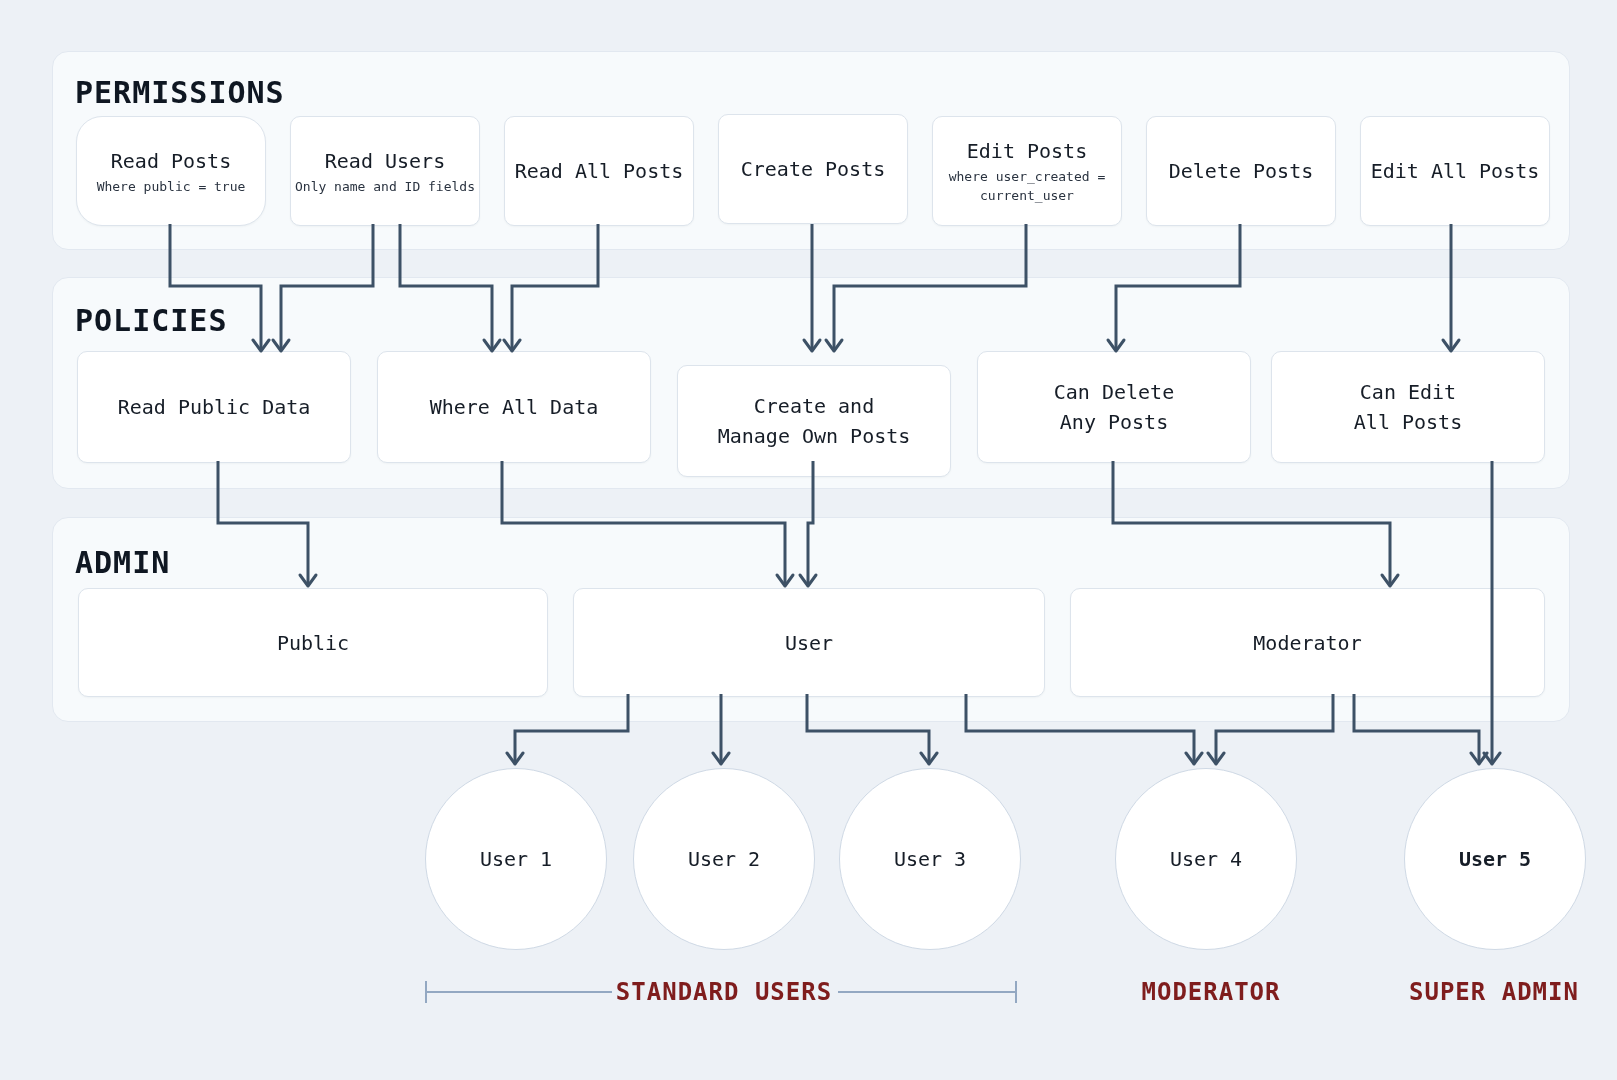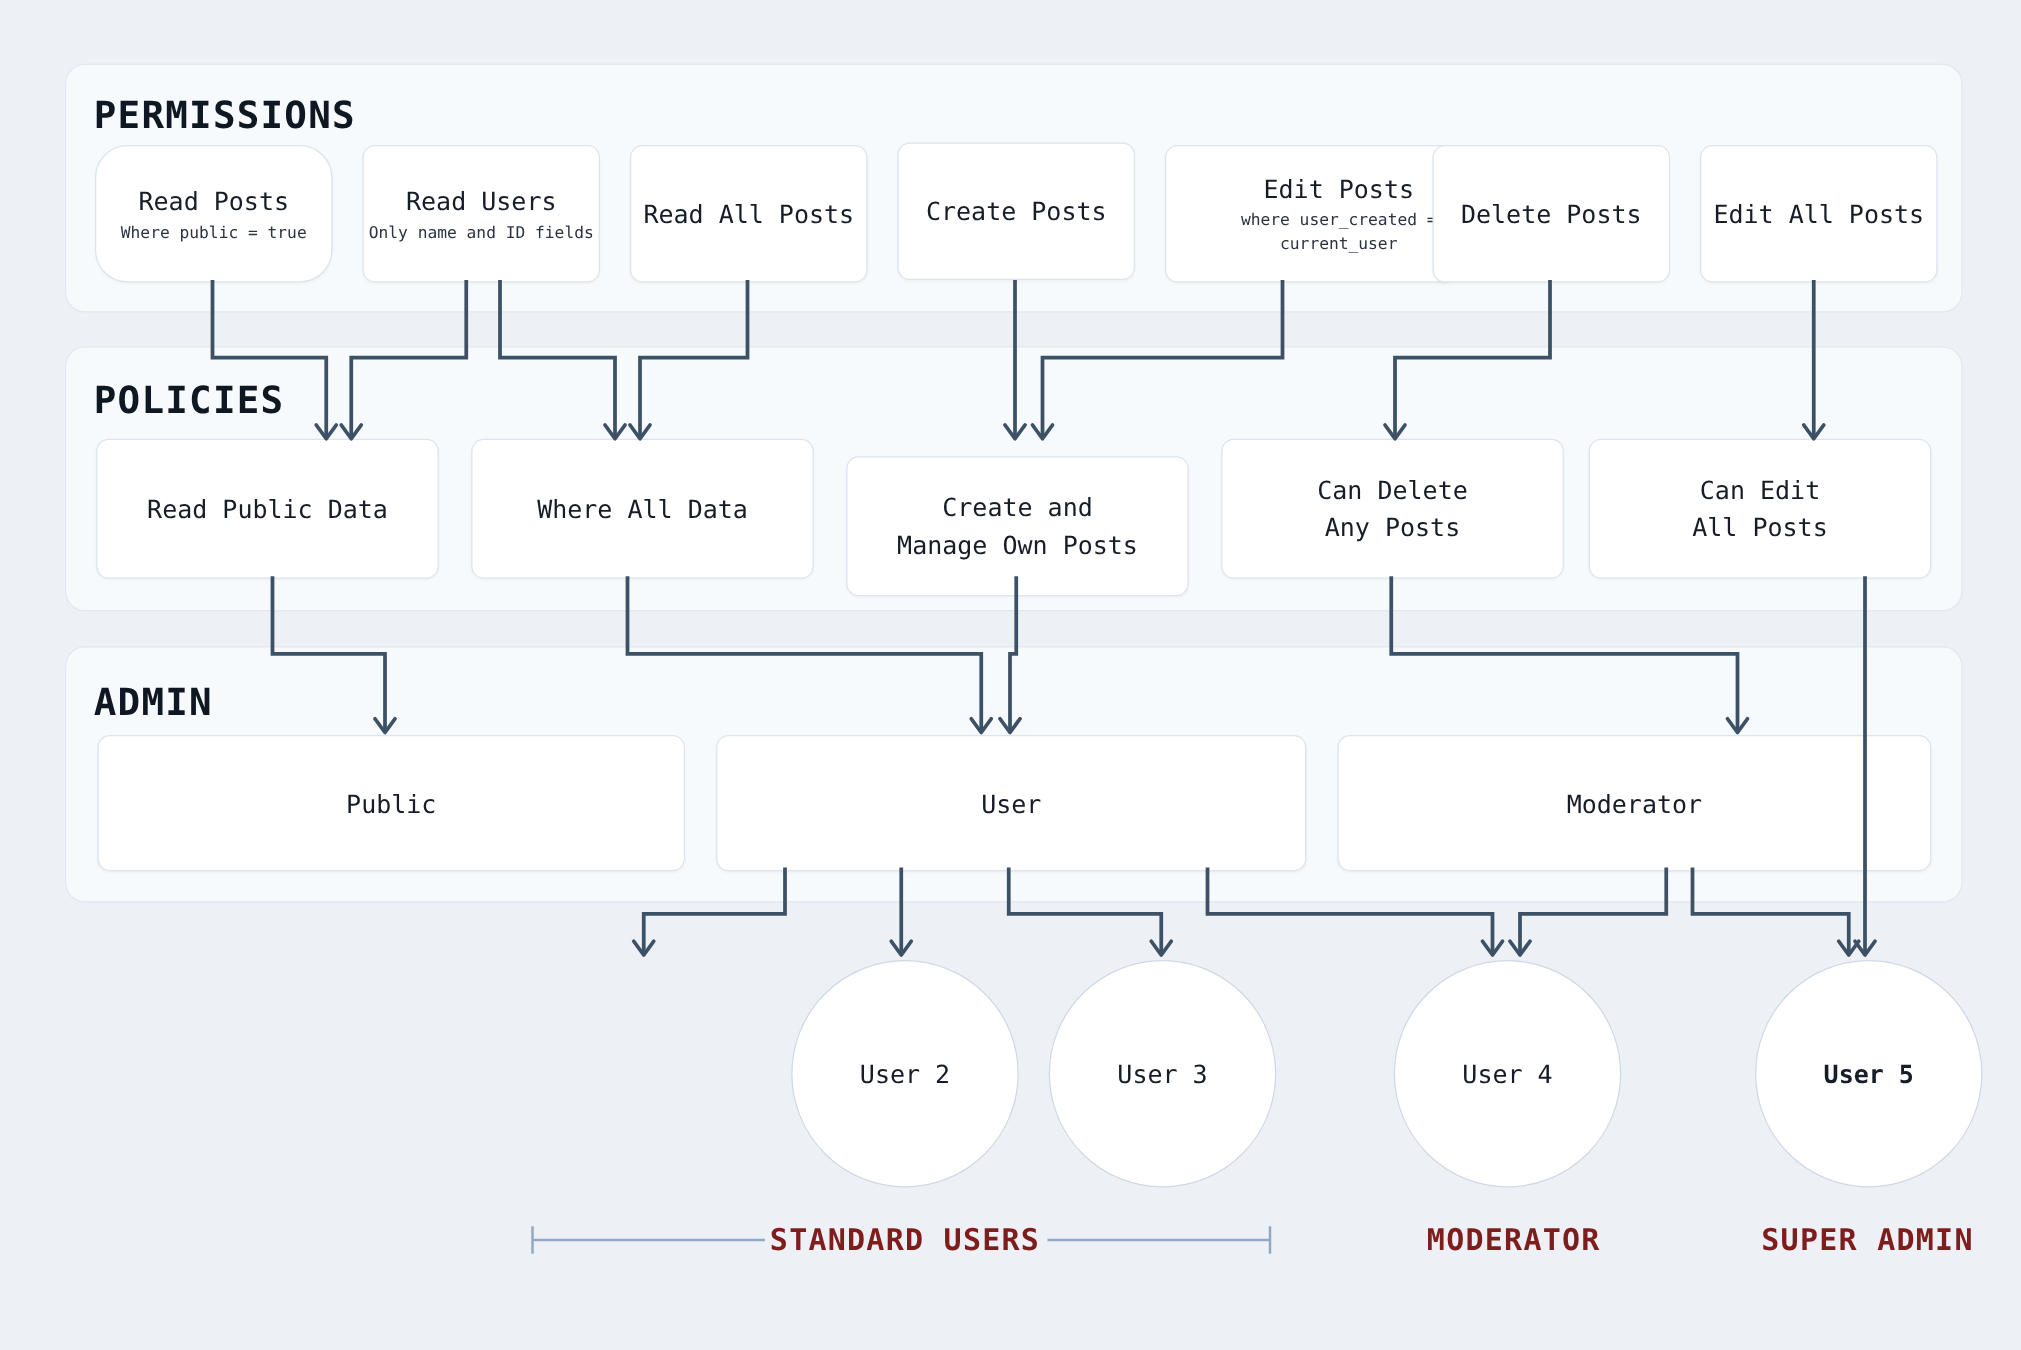--- a/index.html
+++ b/index.html
@@ -40,21 +40,21 @@
   <div class="node" style="left:290px;top:116px;width:188px;height:108px;">
     <div class="node-title">Read Users</div>
     <div class="node-sub">Only name and ID fields</div>
   </div>
   <div class="node" style="left:504px;top:116px;width:188px;height:108px;">
     <div class="node-title">Read All Posts</div>
   </div>
   <div class="node" style="left:718px;top:114px;width:188px;height:108px;">
     <div class="node-title">Create Posts</div>
   </div>
-  <div class="node" style="left:932px;top:116px;width:188px;height:108px;padding-left:44px;">
+  <div class="node" style="left:932px;top:116px;width:188px;height:108px;">
     <div class="node-title">Edit Posts</div>
     <div class="node-sub">where user_created =
 current_user</div>
   </div>
   <div class="node" style="left:1146px;top:116px;width:188px;height:108px;">
     <div class="node-title">Delete Posts</div>
   </div>
   <div class="node" style="left:1360px;top:116px;width:188px;height:108px;">
     <div class="node-title">Edit All Posts</div>
   </div>
@@ -87,20 +87,23 @@
   <div class="node" style="left:78px;top:588px;width:468px;height:107px;">
     <div class="node-title">Public</div>
   </div>
   <div class="node" style="left:573px;top:588px;width:470px;height:107px;">
     <div class="node-title">User</div>
   </div>
   <div class="node" style="left:1070px;top:588px;width:473px;height:107px;">
     <div class="node-title">Moderator</div>
   </div>
 
+  <div class="user-circle" style="left:425px;top:768px;">
+    <div class="user-label">User 1</div>
+  </div>
   <div class="user-circle" style="left:633px;top:768px;">
     <div class="user-label">User 2</div>
   </div>
   <div class="user-circle" style="left:839px;top:768px;">
     <div class="user-label">User 3</div>
   </div>
   <div class="user-circle" style="left:1115px;top:768px;">
     <div class="user-label">User 4</div>
   </div>
   <div class="user-circle" style="left:1404px;top:768px;font-weight:bold;">

